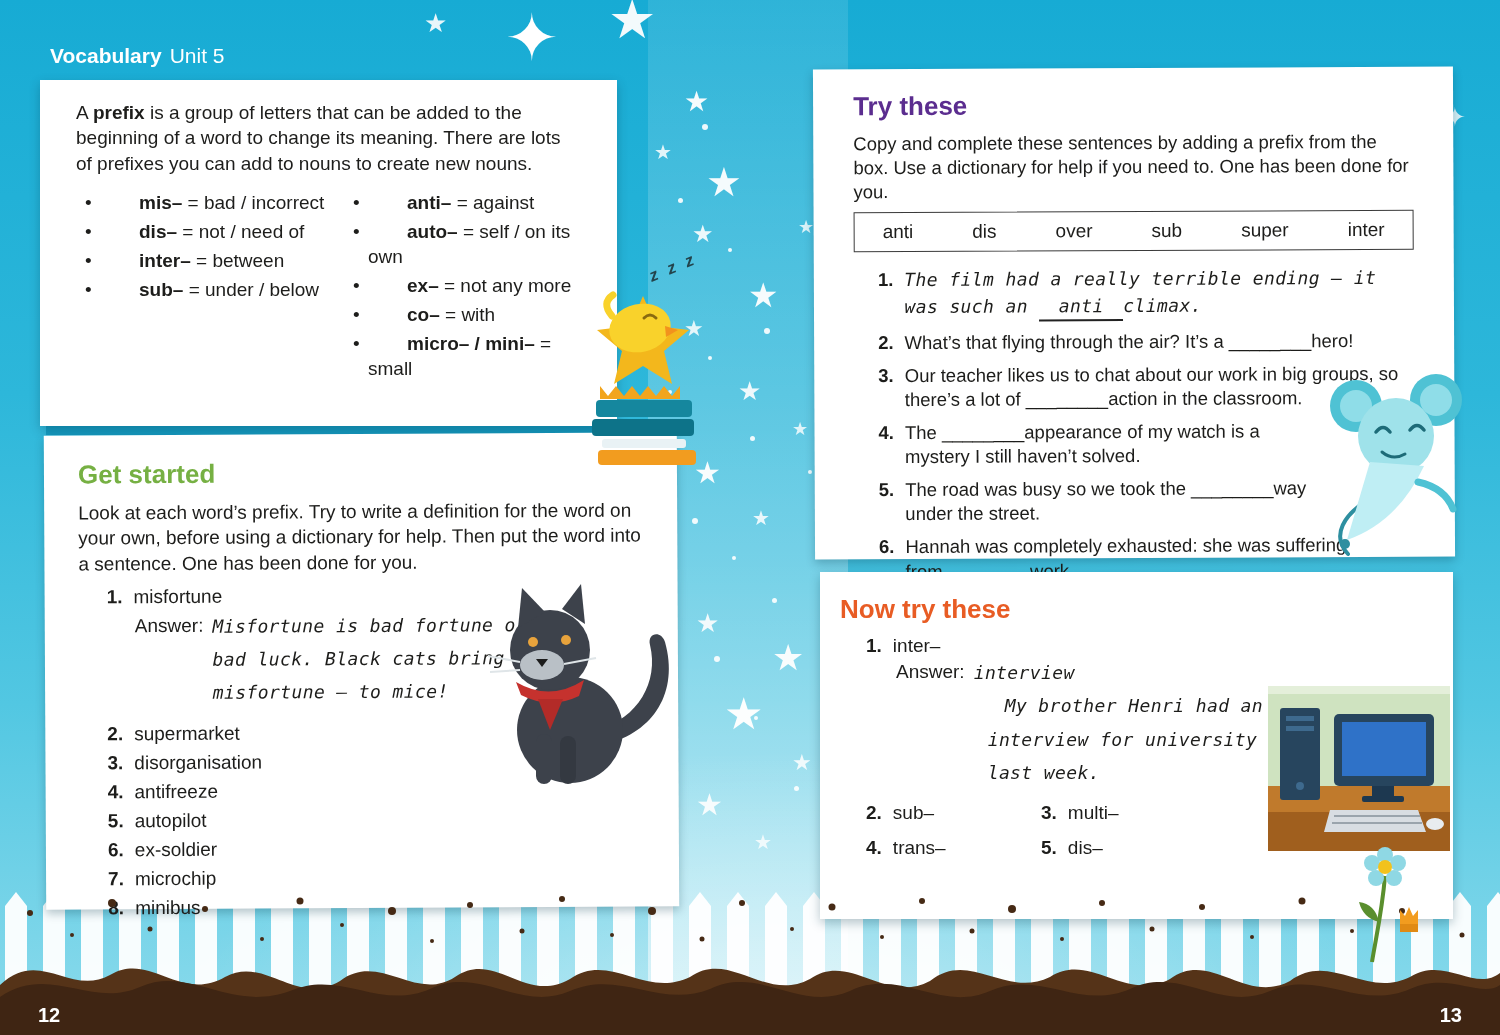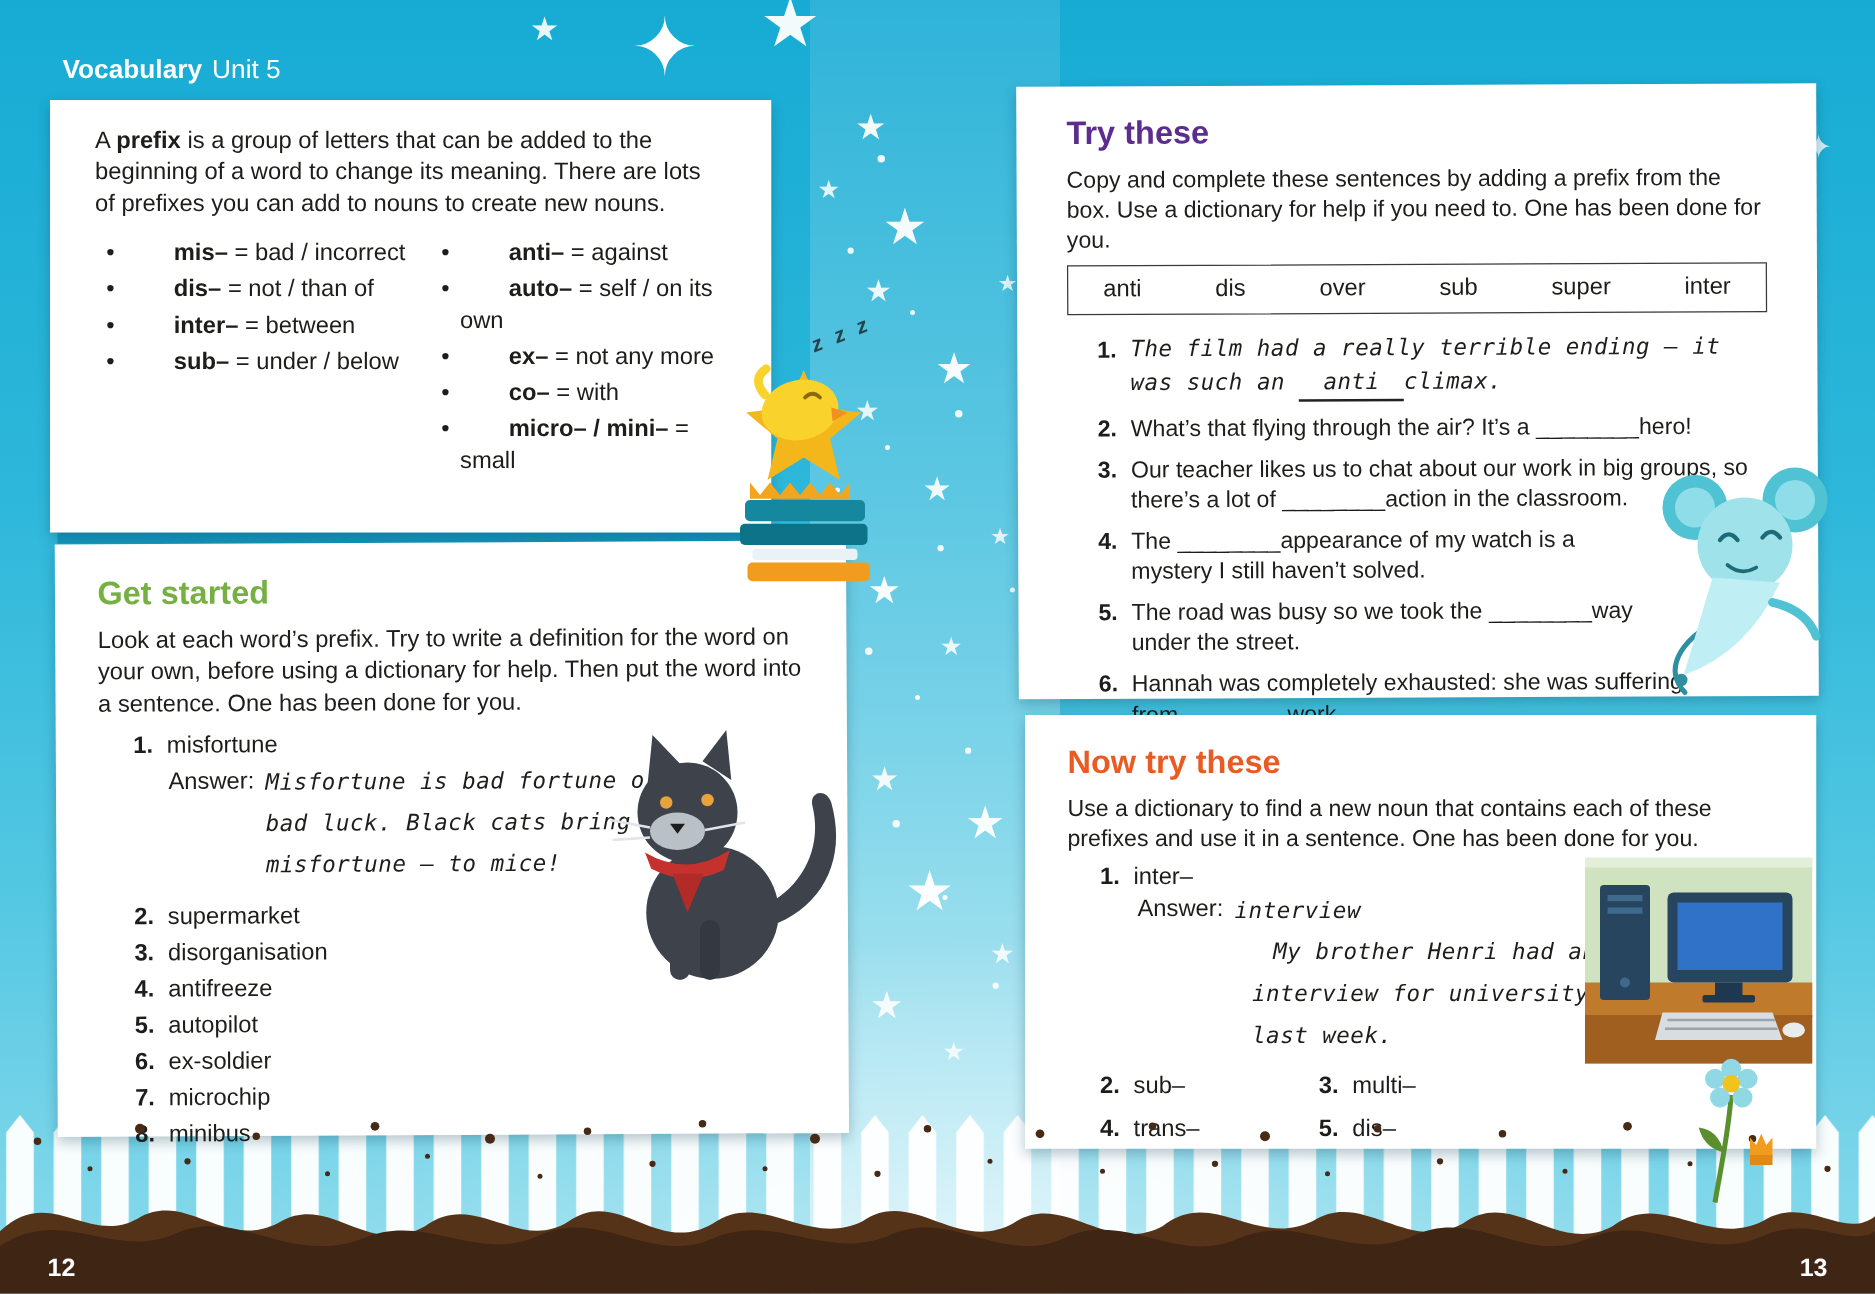--- a/index.html
+++ b/index.html
@@ -19,21 +19,21 @@
   .s5::before { content:"★"; }
   .s4::before { content:"✦"; }
   .dot { position:absolute; background:#fff; border-radius:50%; z-index:6; opacity:.9; }
 
   
   .panel { position:absolute; background:#ffffff; box-shadow:0 4px 10px rgba(0,50,70,0.28); z-index:20; }
   #panel-intro { left:40px; top:80px; width:577px; height:346px; padding:20px 36px; }
   .intro-underbar { position:absolute; left:46px; top:426px; width:566px; height:9px; background:#0f93ba; opacity:.8; z-index:18; }
   #panel-getstarted { left:45px; top:434px; width:633px; height:474px; padding:24px 34px; transform:rotate(-0.3deg); }
   #panel-try { left:814px; top:68px; width:640px; height:490px; padding:22px 40px 18px 40px; transform:rotate(-0.25deg); }
-  #panel-now { left:820px; top:572px; width:633px; height:347px; padding:22px 34px; }
+  #panel-now { left:820px; top:572px; width:633px; height:347px; padding:22px 20px; }
 
   .page-title { font-size:43px; font-weight:bold; color:#28a7d0; margin:2px 0 14px; letter-spacing:-0.5px; }
   .section-heading { font-size:26px; font-weight:bold; margin:0 0 10px; }
   .h-green { color:#76b043; }
   .h-purple { color:#5b2d8f; }
   .h-orange { color:#e85c24; }
 
   .para { font-size:19px; line-height:1.33; margin:0 0 10px; }
   .para-sm { font-size:18.5px; line-height:1.3; margin:0 0 8px; }
   b.inline { font-weight:bold; }
@@ -131,21 +131,21 @@
   <span class="bold">Vocabulary</span><span>Unit 5</span>
 </div>
 
 <div class="intro-underbar"></div>
 
 <section class="panel" id="panel-intro">
   <p class="para"><span>A </span><b class="inline">prefix</b><span> is a group of letters that can be added to the beginning of a word to change its meaning. There are lots of prefixes you can add to nouns to create new nouns.</span></p>
   <div class="bullet-cols">
     <ul class="bullet-col left">
       <li><span class="term">mis–</span><span> = bad / incorrect</span></li>
-      <li><span class="term">dis–</span><span> = not / than of</span></li>
+      <li><span class="term">dis–</span><span> = not / need of</span></li>
       <li><span class="term">inter–</span><span> = between</span></li>
       <li><span class="term">sub–</span><span> = under / below</span></li>
     </ul>
     <ul class="bullet-col right">
       <li><span class="term">anti–</span><span> = against</span></li>
       <li><span class="term">auto–</span><span> = self / on its own</span></li>
       <li><span class="term">ex–</span><span> = not any more</span></li>
       <li><span class="term">co–</span><span> = with</span></li>
       <li><span class="term">micro– / mini–</span><span> = small</span></li>
     </ul>
@@ -229,21 +229,20 @@
       <span class="qt-narrow440">The road was busy so we took the ________way under the street.</span>
     </div>
   <div class="q">
       <span class="num">6.</span>
       <span class="qt-narrow470">Hannah was completely exhausted: she was suffering from ________work.</span>
     </div>
 </section>
 
 <section class="panel" id="panel-now">
   <h2 class="section-heading h-orange">Now try these</h2>
-  <p class="para-sm">Use a dictionary to find a new noun that contains each of these prefixes and use it in a sentence. One has been done for you.</p>
   <div class="nt-item1">
     <span class="num">1.</span>
     <span>inter–</span>
   </div>
   <div class="nt-answer">
     <span class="answer-label">Answer:</span>
     <div class="hand">
       <div class="hand-line">interview</div>
       <div class="hand-line" style="margin-left:31px;">My brother Henri had an</div>
       <div class="hand-line" style="margin-left:14px;">interview for university</div>

